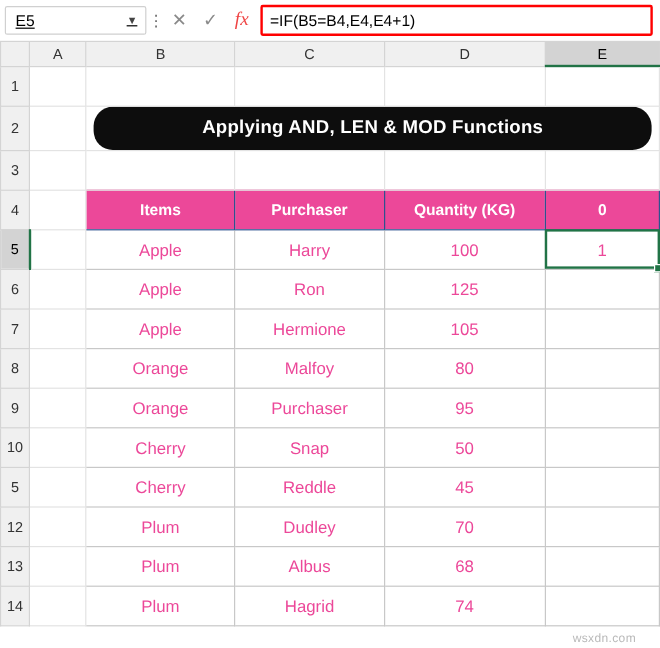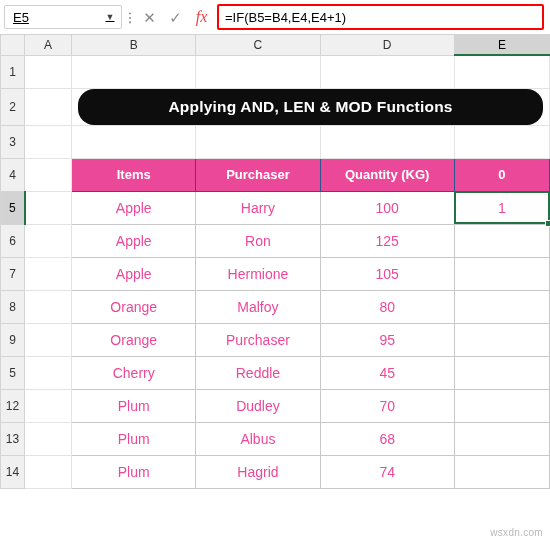--- a/index.html
+++ b/index.html
@@ -213,21 +213,21 @@
   }
   .pad-cell {
     border: 1px solid #e3e3e3;
     background: #ffffff;
     box-sizing: border-box;
     height: 33px;
   }
 
   .watermark {
     position: absolute;
-    right: 7px;
+    right: 20px;
     bottom: 2px;
     font-size: 10px;
     color: #b9b9b9;
     letter-spacing: 0.3px;
   }
 </style>
 </head>
 <body>
 
 <div class="app">
@@ -342,20 +342,28 @@
 
       <tr>
         <td class="rowhead">9</td>
         <td class="cell"></td>
         <td class="data-cell">Orange</td>
         <td class="data-cell">Purchaser</td>
         <td class="data-cell">95</td>
         <td class="blank-cell"></td>
       </tr>
 
+      <tr>
+        <td class="rowhead">10</td>
+        <td class="cell"></td>
+        <td class="data-cell">Cherry</td>
+        <td class="data-cell">Snap</td>
+        <td class="data-cell">50</td>
+        <td class="blank-cell"></td>
+      </tr>
 
       <tr>
         <td class="rowhead">5</td>
         <td class="cell"></td>
         <td class="data-cell">Cherry</td>
         <td class="data-cell">Reddle</td>
         <td class="data-cell">45</td>
         <td class="blank-cell"></td>
       </tr>
 

